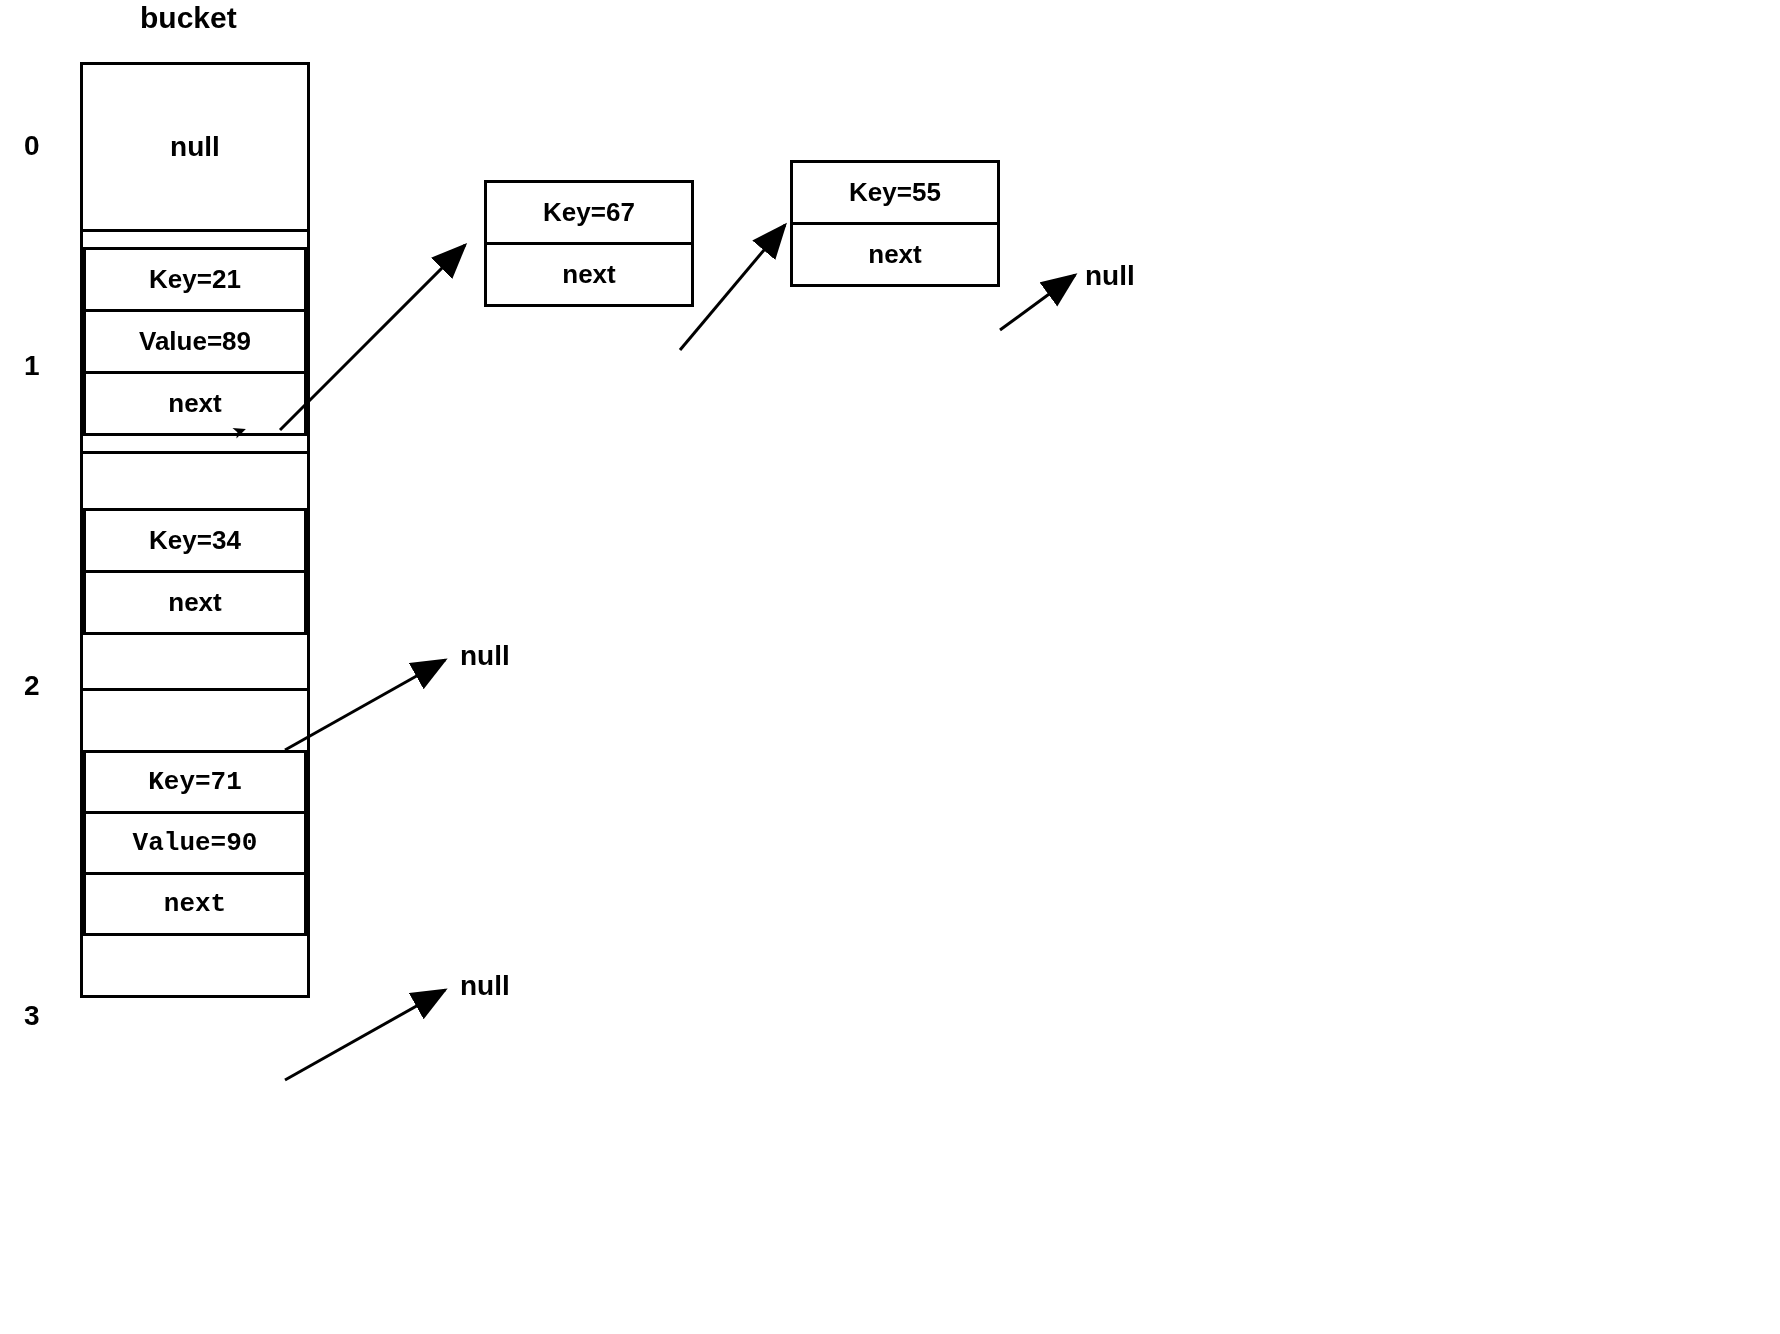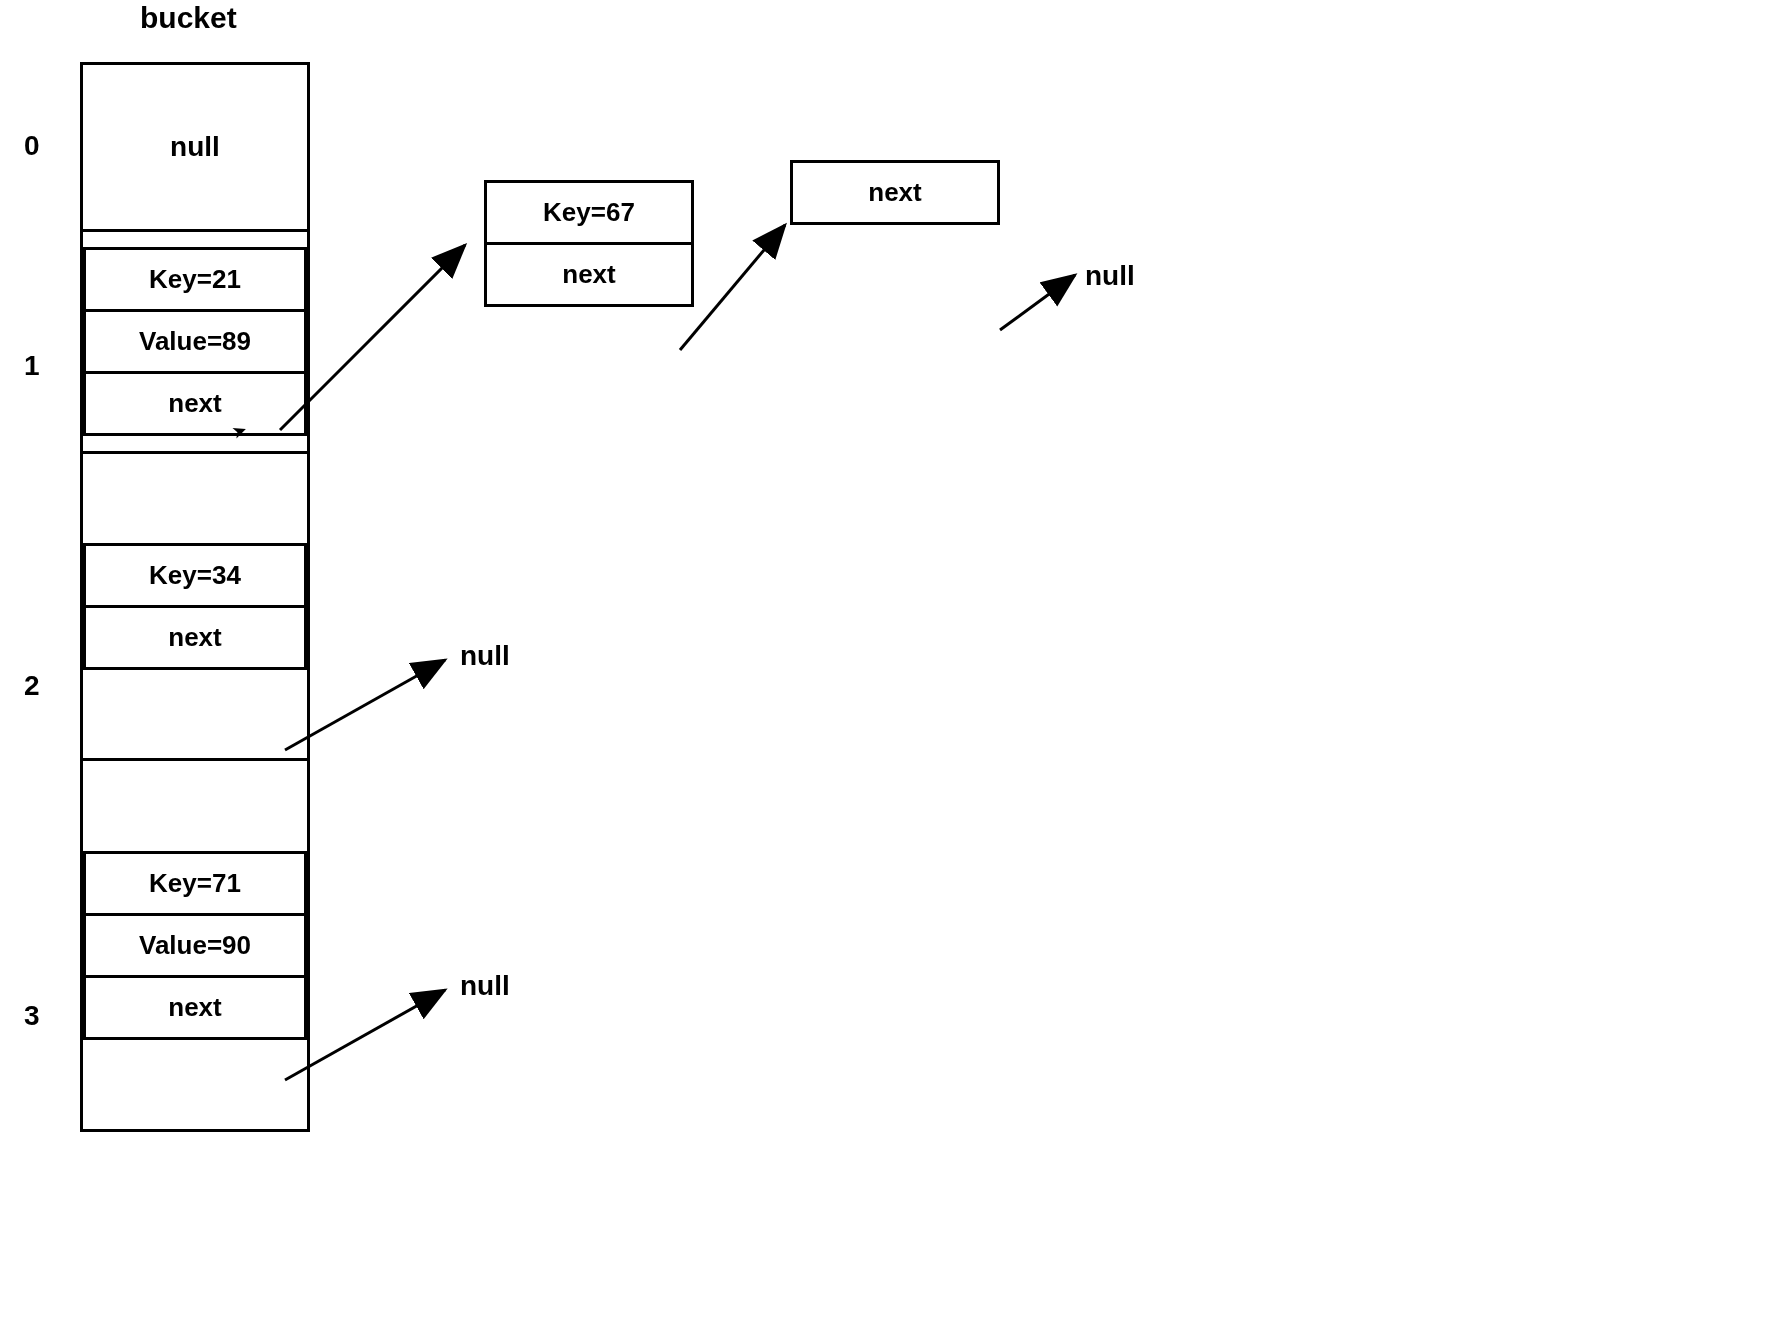--- a/index.html
+++ b/index.html
@@ -114,34 +114,34 @@
       <tr>
             <td>Value=89</td>
           </tr>
       <tr>
             <td>next</td>
           </tr>
     </tbody>
       </table>
   </div>
 
-  <div class="bucket-slot bucket-padded" style="height:310px;align-items:center;">
+  <div class="bucket-slot bucket-padded" style="height:240px;align-items:center;">
     <table class="node-table">
       <tbody>
           <tr>
             <td>Key=34</td>
           </tr>
       <tr>
             <td>next</td>
           </tr>
     </tbody>
       </table>
   </div>
 
-  <div class="bucket-slot bucket-padded" style="height:374px;">
+  <div class="bucket-slot bucket-padded" style="height:310px;font-family:Liberation Mono, monospace;">
     <table class="node-table">
       <tbody>
           <tr>
             <td>Key=71</td>
           </tr>
       <tr>
             <td>Value=90</td>
           </tr>
       <tr>
             <td>next</td>
@@ -161,20 +161,23 @@
     <tr>
           <td>next</td>
         </tr>
   </tbody>
     </table>
 </div>
 
 <div class="chain-node" style="left:790px; top:160px;">
   <table class="node-table">
     <tbody>
+        <tr>
+          <td>Key=55</td>
+        </tr>
     <tr>
           <td>next</td>
         </tr>
   </tbody>
     </table>
 </div>
 
 <div class="null-label" style="left:1085px; top:260px;">null</div>
 <div class="null-label" style="left:460px;  top:640px;">null</div>
 <div class="null-label" style="left:460px;  top:970px;">null</div>

